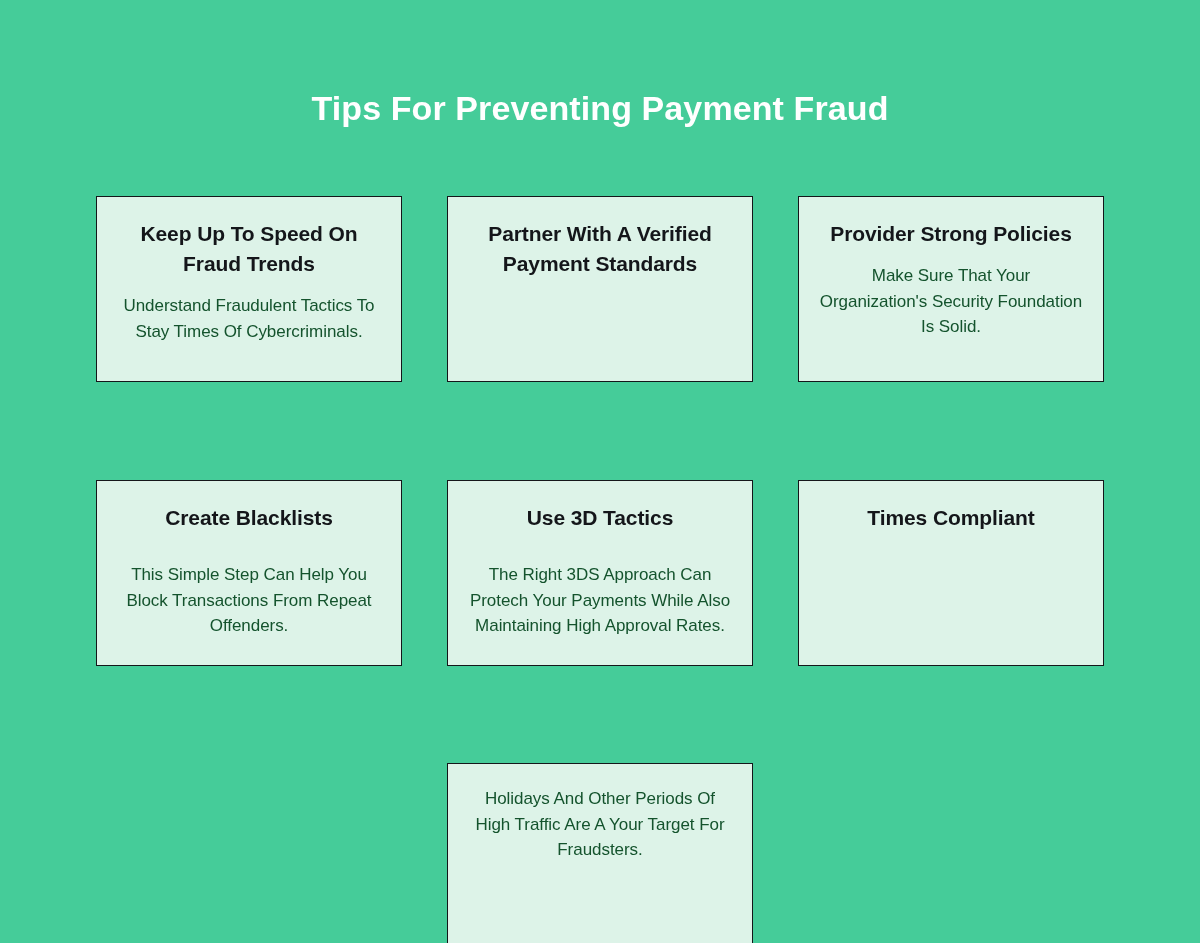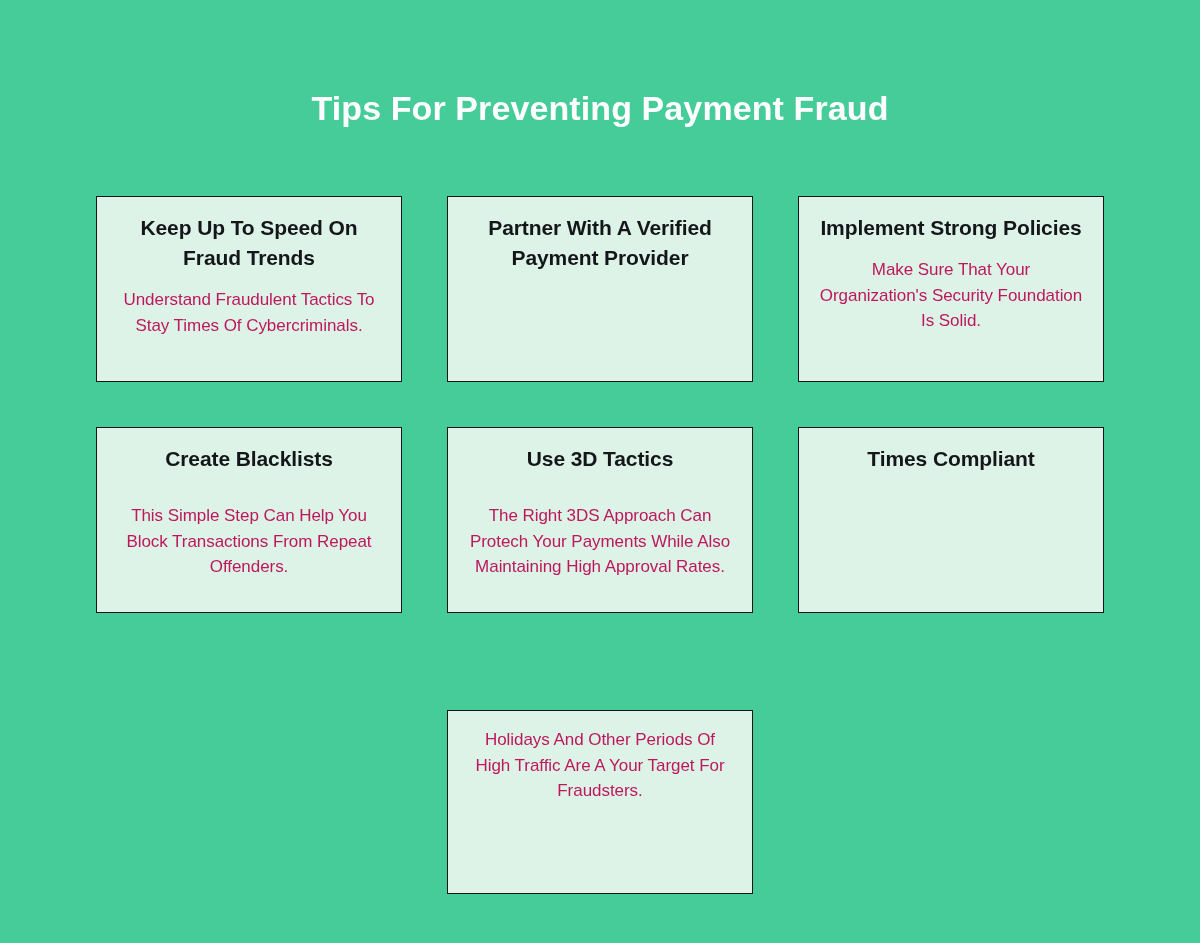--- a/index.html
+++ b/index.html
@@ -39,50 +39,50 @@
     width: 1008px;
     display: flex;
     flex-wrap: wrap;
     gap: 45px;
   }
   .card {
     width: 306px;
     box-sizing: border-box;
     background: #ddf3e8;
     border: 1.6px solid #14161a;
-    padding: 16px 18px 20px 18px;
+    padding: 22px 18px 20px 18px;
     display: flex;
     flex-direction: column;
     align-items: center;
     justify-content: flex-start;
   }
   .row1 .card { height: 186px; }
   .row2 .card { height: 186px; }
   .row3 .card { height: 184px; }
   .card-row {
     display: flex;
     gap: 45px;
     width: 1008px;
   }
-  .row2 { }
+  .row2 { margin-top: 53px; }
   .row3 { margin-top: 52px; justify-content: center; }
   .card-title {
     margin: 0 0 14px 0;
     font-size: 21px;
     font-weight: bold;
     color: #14161a;
     text-align: center;
     line-height: 30px;
     letter-spacing: -0.1px;
   }
   .card-body {
     margin: 0;
     font-size: 17px;
     font-weight: normal;
-    color: #be185d;
+    color: #14532d;
     text-align: center;
     line-height: 25.5px;
     letter-spacing: -0.05px;
   }
   .card.single-line-title .card-title {
     margin-bottom: 29px;
   }
 </style>
 </head>
 <body>
@@ -92,24 +92,24 @@
   <h1 class="page-title">Tips For Preventing Payment Fraud</h1>
 
   <div class="card-grid">
 
     <div class="card-row row1">
       <div class="card">
         <div class="card-title">Keep Up To Speed On Fraud Trends</div>
         <div class="card-body">Understand Fraudulent Tactics To Stay Times Of Cybercriminals.</div>
       </div>
       <div class="card">
-        <div class="card-title">Partner With A Verified Payment Provider</div>
+        <div class="card-title">Partner With A Verified Payment Standards</div>
       </div>
       <div class="card">
-        <div class="card-title">Implement Strong Policies</div>
+        <div class="card-title">Provider Strong Policies</div>
         <div class="card-body">Make Sure That Your Organization's Security Foundation Is Solid.</div>
       </div>
     </div>
 
     <div class="card-row row2">
       <div class="card single-line-title">
         <div class="card-title">Create Blacklists</div>
         <div class="card-body">This Simple Step Can Help You Block Transactions From Repeat Offenders.</div>
       </div>
       <div class="card single-line-title">

